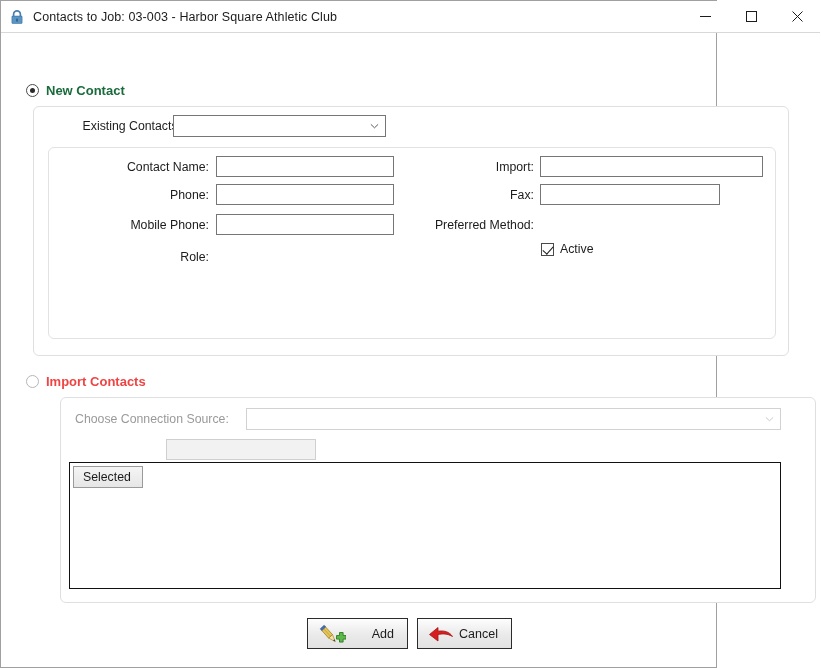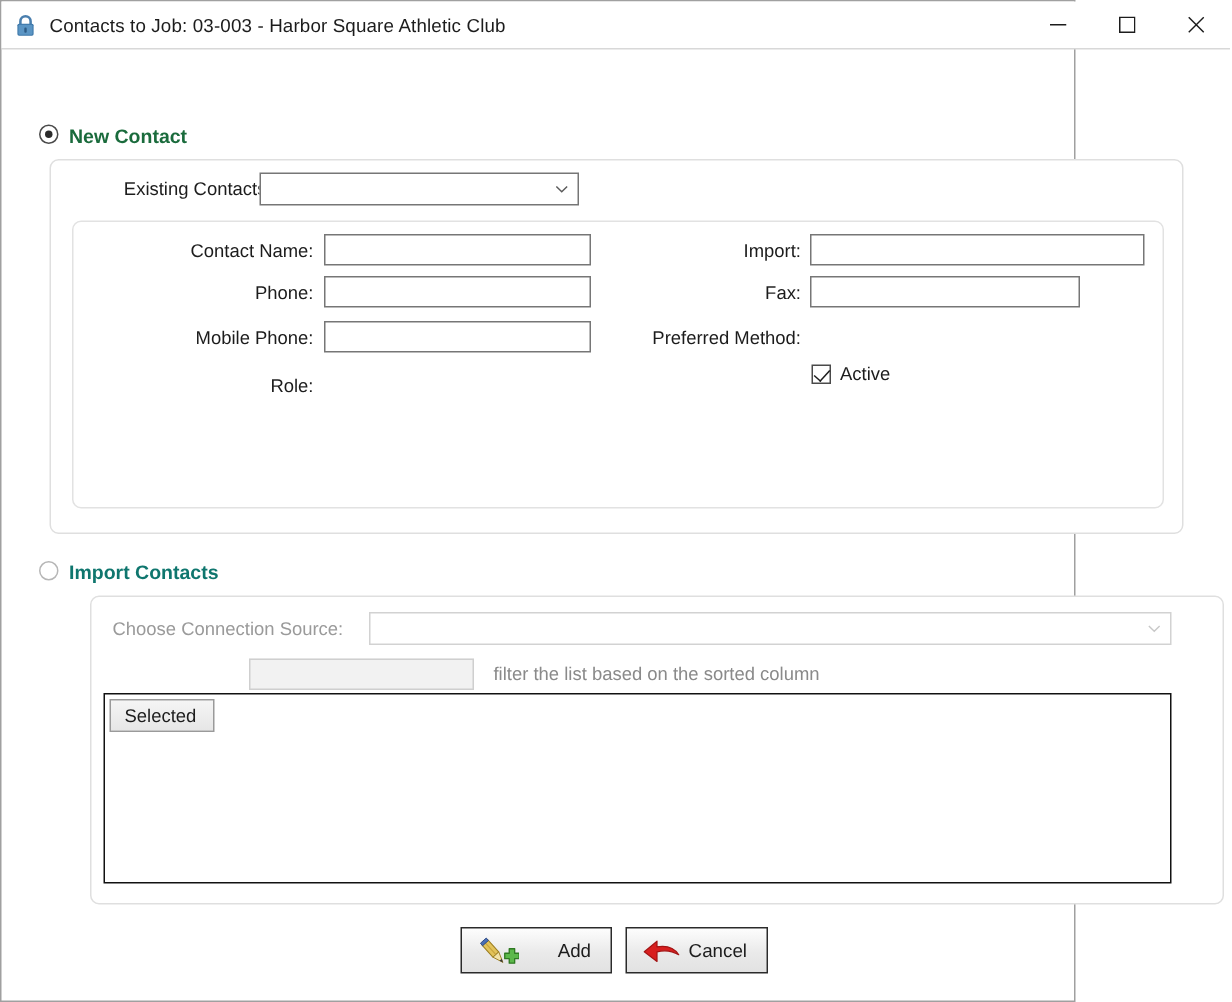--- a/index.html
+++ b/index.html
@@ -43,38 +43,38 @@
     display: flex; align-items: center; justify-content: center;
     color: #1c1c1c;
   }
   .titlebar-sep {
     position: absolute; left: 0; top: 31px;
     width: 819px; height: 1px; background: #d8d8d8;
   }
 
   
   .radio-row {
-    position: absolute; display: flex; align-items: flex-start; gap: 7px;
+    position: absolute; display: flex; align-items: center; gap: 7px;
   }
   .radio {
     width: 13px; height: 13px; border-radius: 50%;
     border: 1px solid #4a4a4a; background: #fff;
     position: relative; flex: none;
   }
   .radio.checked::after {
     content: ""; position: absolute;
     left: 3px; top: 3px; width: 5px; height: 5px;
     border-radius: 50%; background: #2b2b2b;
   }
   .radio.disabled { border-color: #b6b6b6; }
   .radio-label {
     font-size: 13px; font-weight: bold; color: #1a6b3c;
     white-space: nowrap;
   }
-  .radio-label.disabled { color: #0f766e; }
+  .radio-label.disabled { color: #ef4444; }
 
   
   .group {
     position: absolute;
     border: 1px solid #dfdfdf;
     border-radius: 6px;
     background: #ffffff;
   }
   .group.inner { border-color: #e2e2e2; }
 
@@ -251,21 +251,20 @@
 
     <div class="lbl disabled" style="left:14px; top:14px; width:150px;">Choose Connection Source:</div>
     <div class="combo disabled" style="left:185px; top:10px; width:535px;">
       <span></span>
       <svg class="chev" viewBox="0 0 10 10">
           <path d="M1 3.2 L5 7 L9 3.2" fill="none" stroke="#c8c8c8" stroke-width="1.1"></path>
         </svg>
     </div>
 
     <div class="tbox flat-disabled" style="left:105px; top:41px; width:150px;"></div>
-    <div class="hint" style="left:268px; top:44px;">filter the list based on the sorted column</div>
 
     <div class="grid" style="left:8px; top:64px; width:712px; height:127px;">
       <div class="grid-header">Selected</div>
     </div>
   </div>
 
   <div class="btn" style="left:306px; top:617px; width:101px;">
     <span class="bicon">
       <svg width="30" height="22" viewBox="0 0 30 22">
         <g transform="rotate(-42 15 11)">

